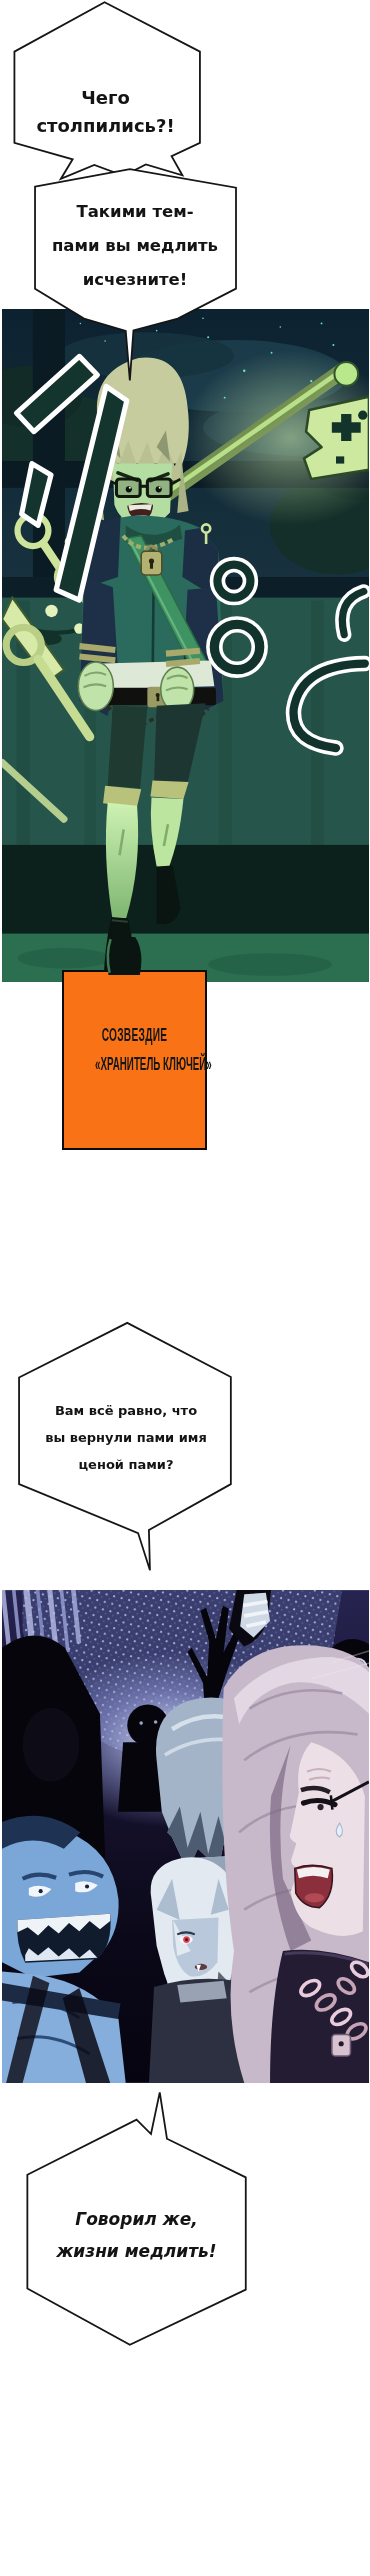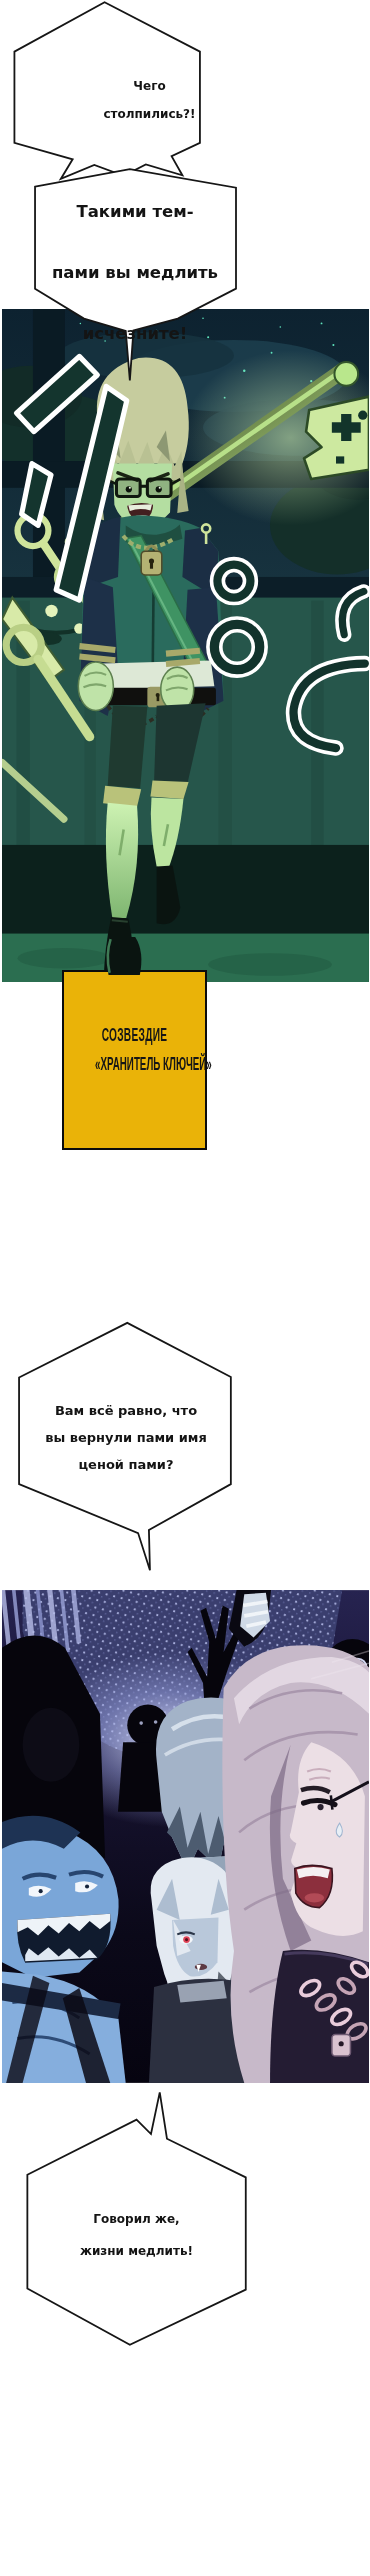--- a/index.html
+++ b/index.html
@@ -3,25 +3,25 @@
 <meta charset="utf-8">
 <style>
   html,body{margin:0;padding:0;background:#ffffff;}
   .page{position:relative;width:371px;height:2576px;background:#ffffff;overflow:hidden;
         font-family:"DejaVu Sans",sans-serif;}
   .abs{position:absolute;}
   svg{display:block;}
   .speech-text{position:absolute;z-index:7;display:flex;flex-direction:column;align-items:center;
         color:#141414;font-weight:600;text-align:center;}
   .speech-text .ln{display:block;white-space:nowrap;}
-  .b1t{left:15.5px;top:72px;width:180px;font-size:12px;line-height:28px;padding-left:44px;}
-  .b2t{left:36px;top:195px;width:198px;font-size:16.5px;line-height:34px;gap:27px;}
+  .b1t{left:15.5px;top:84px;width:180px;font-size:18px;line-height:28px;}
+  .b2t{left:36px;top:195px;width:198px;font-size:16.5px;line-height:34px;}
   .b3t{left:23px;top:1397px;width:206px;font-size:13px;line-height:27px;}
-  .b4t{left:31px;top:2203px;width:211px;font-size:12px;line-height:32px;}
-  .caption-box{left:62px;top:970px;width:145px;height:180px;background:#eab308;
+  .b4t{left:31px;top:2203px;width:211px;font-size:17px;line-height:32px;font-style:italic;}
+  .caption-box{left:62px;top:970px;width:145px;height:180px;background:#f97316;
         border:2.1px solid #0c0c0c;z-index:4;box-sizing:border-box;}
   .caption-line{position:absolute;left:0;width:100%;text-align:center;color:#161616;
         font-family:"Liberation Sans",sans-serif;font-weight:700;white-space:nowrap;}
   .cl1{top:53px;font-size:17.5px;transform:scaleX(0.58);letter-spacing:0.5px;}
   .cl2{top:82px;font-size:17.5px;transform:scaleX(0.56);letter-spacing:0px;}
   .bubble-svg{z-index:5;}
   .panel{z-index:1;}
   .boot-ov{z-index:6;}
 </style>
 </head>

